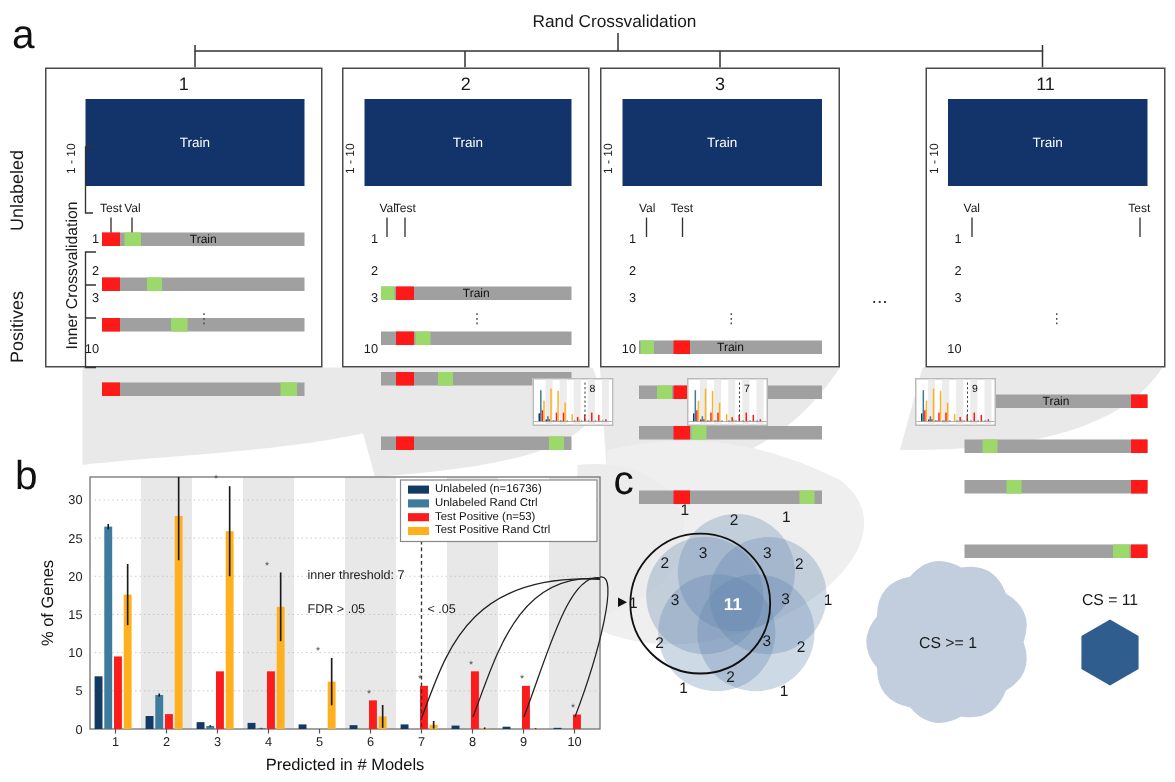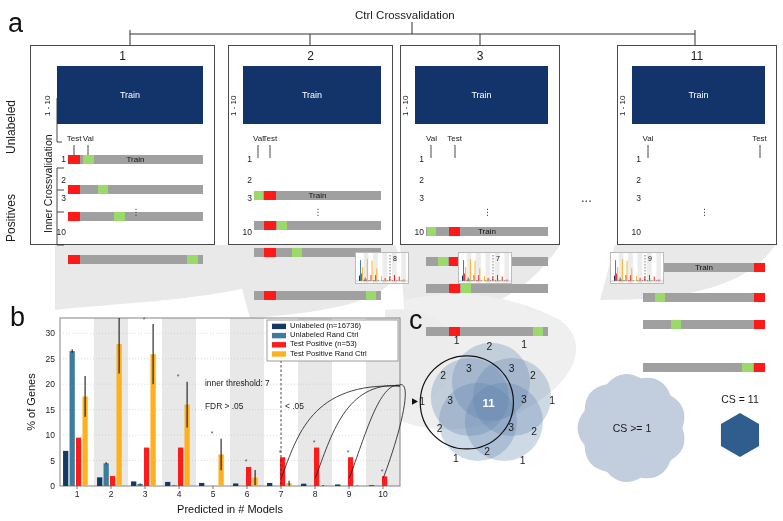--- a/index.html
+++ b/index.html
@@ -31,21 +31,21 @@
   <path d="M55,245 L320,245 C300,300 140,300 55,310 Z" fill="#e9e9e9"></path>
   <path d="M230,245 L395,245 C420,300 330,312 250,318 Z" fill="#e9e9e9"></path>
   <path d="M400,245 L560,245 C520,305 470,315 405,322 Z" fill="#e9e9e9"></path>
   <path d="M615,245 L775,245 C740,300 640,300 600,300 Z" fill="#e9e9e9"></path>
   <path d="M405,300 C470,285 520,300 560,320 C600,350 560,400 500,420 C460,435 420,430 400,420 Z" fill="#efefef"></path>
   <path d="M385,310 C420,306 448,320 455,345 C462,372 440,400 400,410 L385,410 Z" fill="#ececec"></path>
 </svg>
 
 <div class="abs panel-letter" style="left:8px;top:8px;">a</div>
 
-<div class="abs ttl" style="left:355px;top:9px;">Ctrl Crossvalidation</div>
+<div class="abs ttl" style="left:355px;top:9px;">Rand Crossvalidation</div>
 
 <svg class="abs" style="left:0;top:0;" width="783" height="60" viewBox="0 0 783 60">
   <path d="M130,30 L130,34 L695,34 L695,30" fill="none" stroke="#333" stroke-width="1"></path>
   <path d="M130,34 L130,45 M310,34 L310,45 M480,34 L480,45 M695,34 L695,45" stroke="#333" stroke-width="1" fill="none"></path>
   <path d="M412,22 L412,34" stroke="#333" stroke-width="1" fill="none"></path>
 </svg>
 
 <div class="abs vert" style="left:4px;top:64px;font-size:12px;height:90px;">Unlabeled</div>
 <div class="abs vert" style="left:4px;top:162px;font-size:12px;height:80px;">Positives</div>
 

